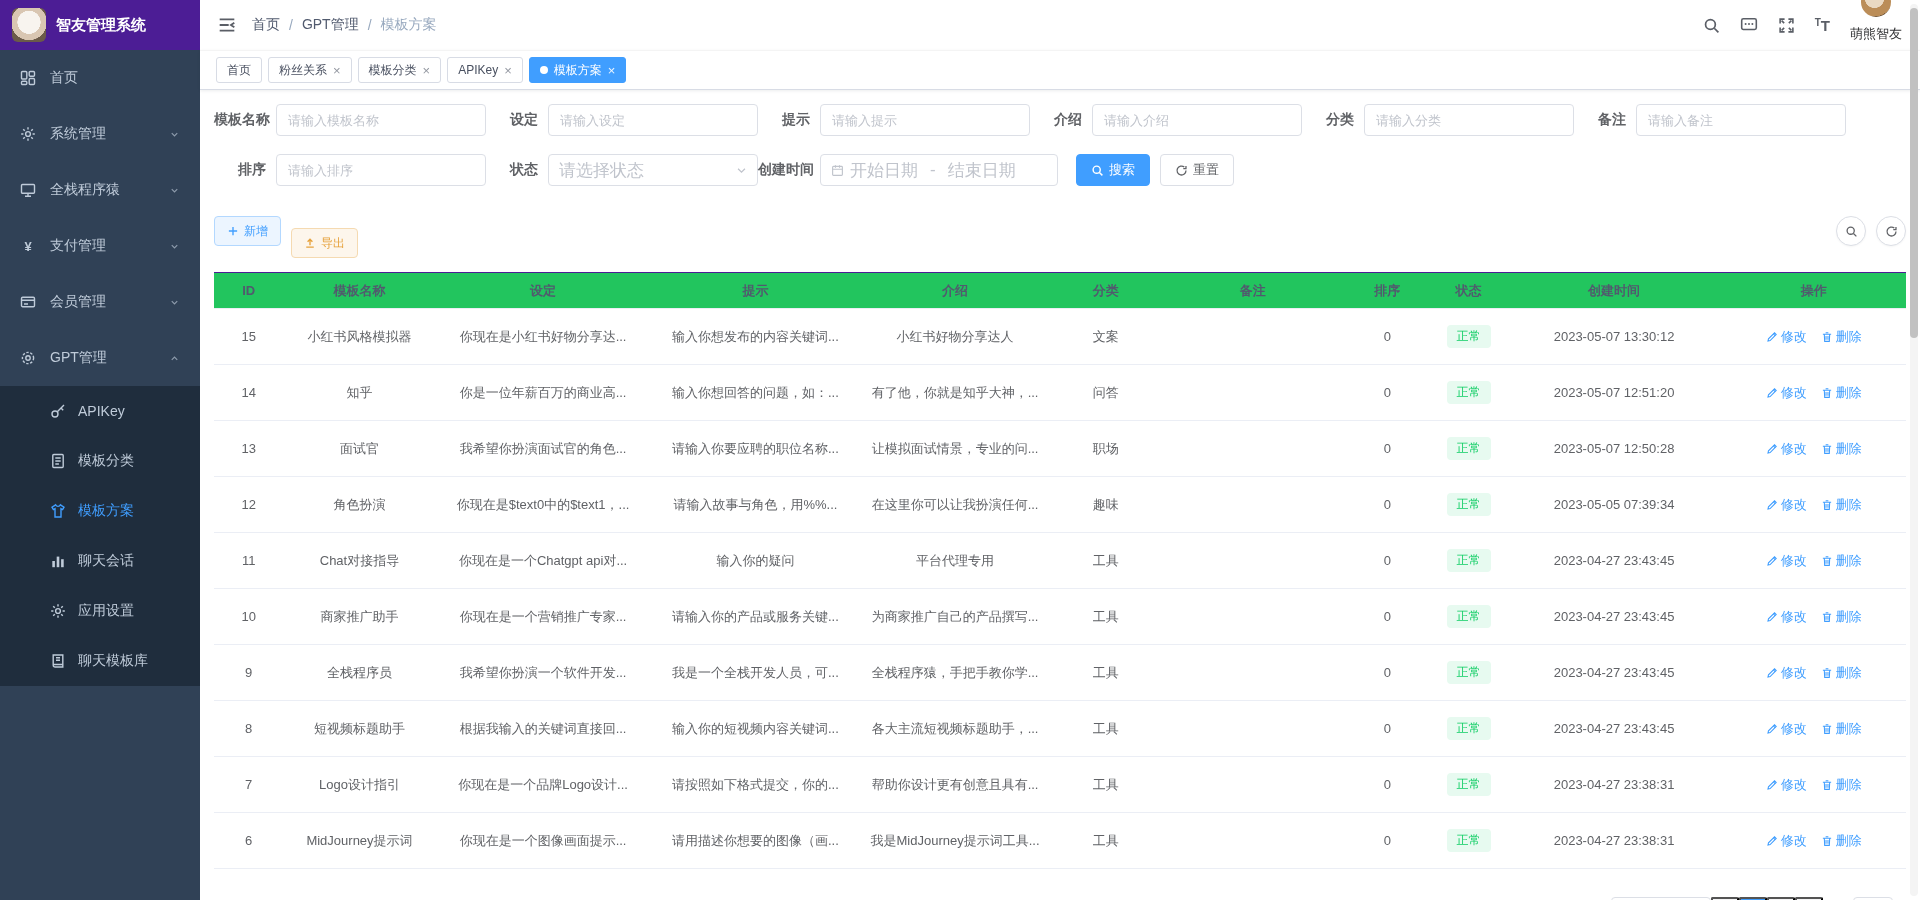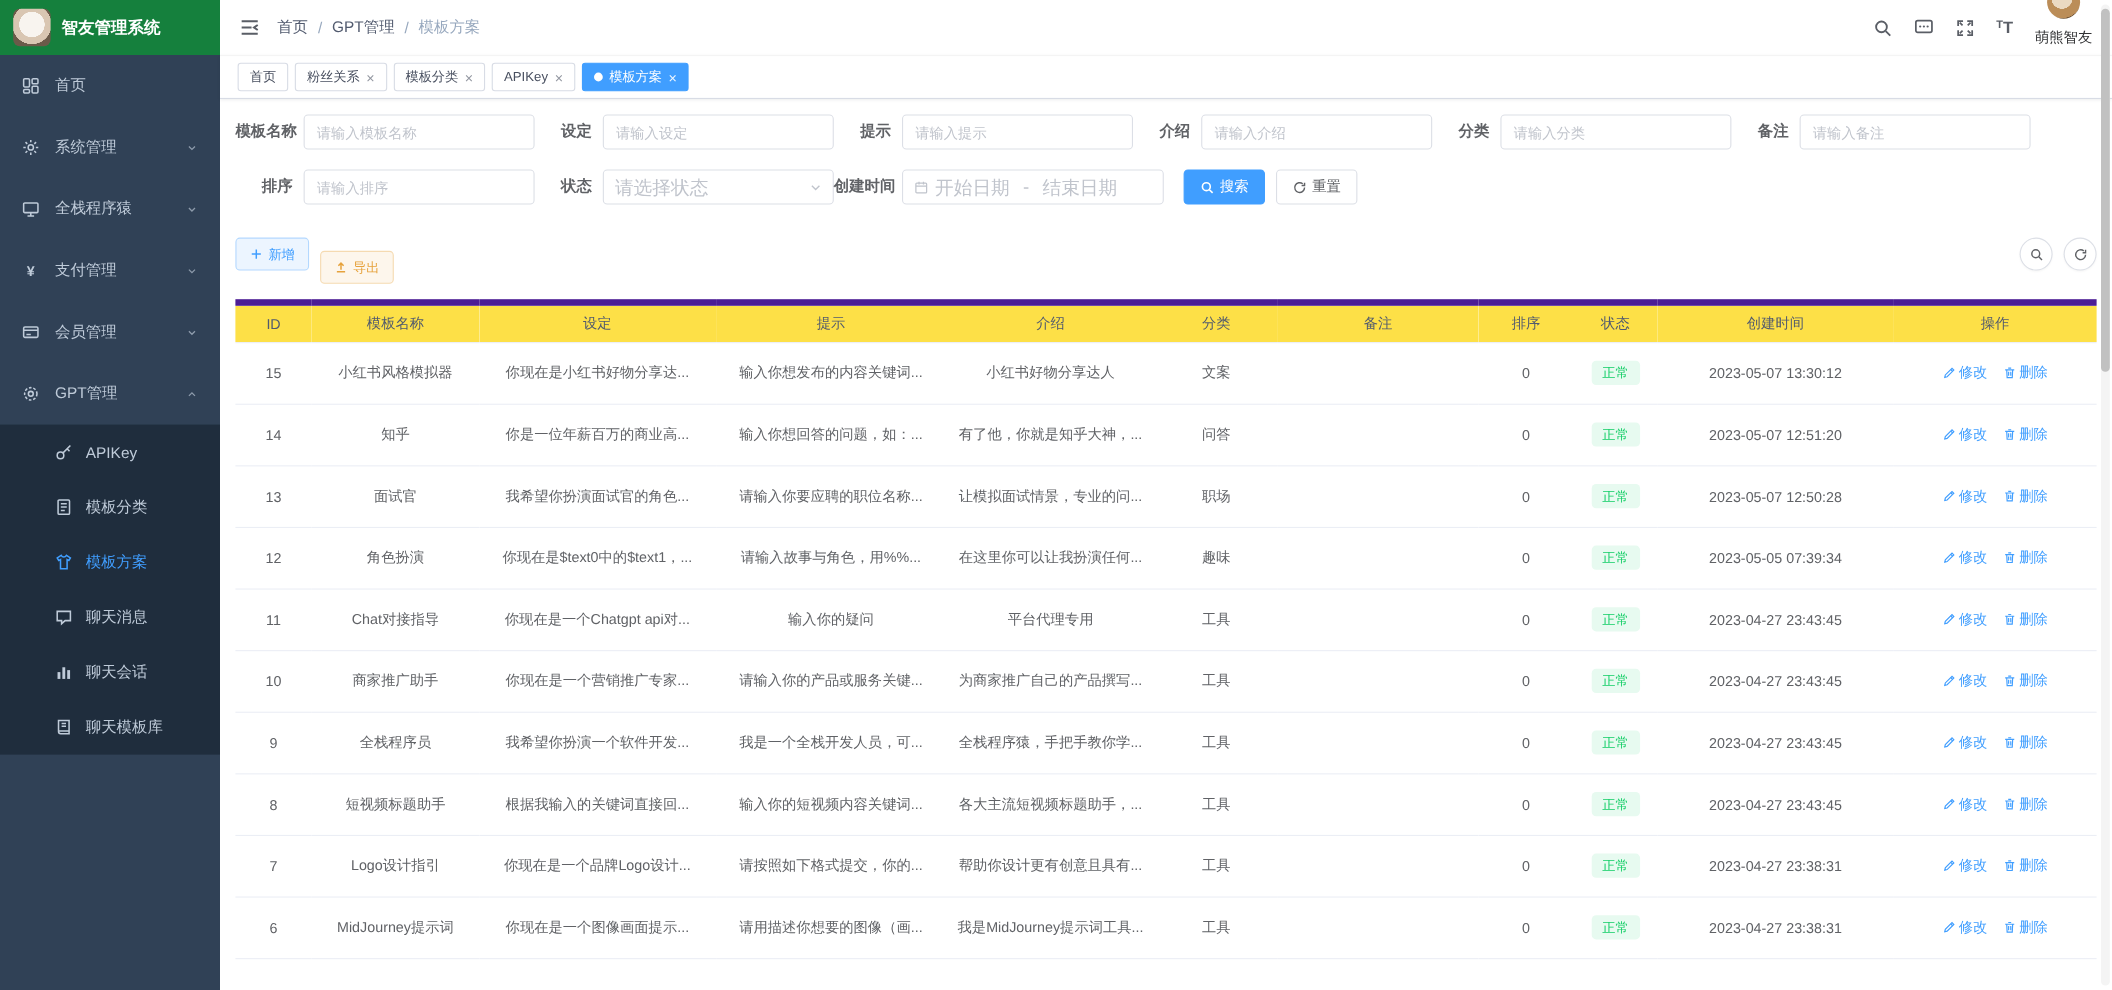--- a/index.html
+++ b/index.html
@@ -6,21 +6,21 @@
   html,body { margin:0; padding:0; }
   body {
     width:1920px; height:900px; overflow:hidden;
     font-family:"Liberation Sans","DejaVu Sans",sans-serif;
     background:#fff; color:#303133;
   }
   .app { display:flex; width:1920px; height:900px; position:relative; }
 
   
   .sidebar { width:200px; min-width:200px; background:#304156; color:#bfcbd9; height:100%; overflow:hidden; }
-  .logo { height:50px; display:flex; align-items:center; gap:10px; padding:0 12px; background:#15803d; }
+  .logo { height:50px; display:flex; align-items:center; gap:10px; padding:0 12px; background:#4c1d95; }
   .logo-avatar { width:34px; height:34px; border-radius:6px; flex:none;
     background: radial-gradient(circle at 50% 42%, #f8f4ef 0 44%, #d9c6b2 45% 68%, #6b5a49 69%); }
   .logo-title { color:#fff; font-weight:700; font-size:15px; white-space:nowrap; }
   .menu { font-size:14px; }
   .menu-item { height:56px; display:flex; align-items:center; padding:0 20px; cursor:pointer; color:#bfcbd9; }
   .mi-label { flex:1; margin-left:14px; white-space:nowrap; }
   .ic { display:inline-flex; align-items:center; justify-content:center; }
   .ic svg { display:block; }
   .arrow { margin-left:auto; opacity:.65; }
   .submenu { background:#1f2d3d; }
@@ -80,22 +80,22 @@
 
   .toolbar { display:flex; align-items:center; margin:14px 0 0;justify-content:flex-end; }
   .btn-mini { height:30px; font-size:12px; padding:0 12px; border-radius:4px; display:inline-flex; align-items:center; gap:5px; cursor:pointer; }
   .btn-add { background:#ecf5ff; border:1px solid #b3d8ff; color:#409eff; }
   .btn-export { background:#fdf6ec; border:1px solid #f5dab1; color:#e6a23c; margin-left:10px;margin-top:24px; }
   .toolbar-right { margin-left:auto; display:flex; gap:10px; }
   .circle-btn { width:30px; height:30px; border-radius:50%; border:1px solid #dcdfe6; background:#fff; color:#606266;
     display:flex; align-items:center; justify-content:center; cursor:pointer; box-shadow:0 1px 2px rgba(0,0,0,.04); }
 
   table { width:100%; border-collapse:collapse; table-layout:fixed; margin-top:14px; }
-  thead th { height:36px; font-size:13px; color:#515a6e; font-weight:400; text-align:center;
-    border-bottom:1px solid #ebeef5; border-top:6px solid #4c1d95; background:#fde047; white-space:nowrap; overflow:hidden; }
+  thead th { height:36px; font-size:13px; color:#515a6e; font-weight:700; text-align:center;
+    border-bottom:1px solid #ebeef5; border-top:1px solid #4c1d95; background:#22c55e; white-space:nowrap; overflow:hidden; }
   tbody td { height:56px; border-bottom:1px solid #ebeef5; font-size:13px; color:#606266; text-align:center;
     overflow:hidden; white-space:nowrap; text-overflow:ellipsis; padding:0 6px; }
   .badge { display:inline-block; padding:4px 10px; border-radius:4px; background:#e7faf0; color:#13ce66; font-size:12px; line-height:1.2; }
   .op-link { color:#409eff; text-decoration:none; display:inline-flex; align-items:center; gap:3px; margin:0 7px; cursor:pointer; font-size:13px; }
 
   .pagination { display:flex; align-items:flex-end; justify-content:flex-end; margin-top:24px; font-size:13px; color:#606266; height:32px; }
   .pg-total { color:#606266; }
   .size-box { width:100px; height:28px; border:1px solid #dcdfe6; border-radius:4px; display:flex; align-items:center;
     padding:0 8px; color:#606266; cursor:pointer; gap:4px; }
   .size-box .ph { flex:1; font-size:12px; }
@@ -224,34 +224,35 @@
             <span class="ic">
               <svg width="16" height="16" viewBox="0 0 16 16" fill="none" stroke="currentColor" stroke-width="1.4">
                 <path d="M5.6 1.8L2 4.2l1.4 2.4L5 5.7V14h6V5.7l1.6.9L14 4.2l-3.6-2.4c-.5 1-1.4 1.6-2.4 1.6s-1.9-.6-2.4-1.6z"></path>
               </svg>
             </span>
             <span class="mi-label">模板方案</span>
           </div>
           <div class="sub-item">
             <span class="ic">
               <svg width="16" height="16" viewBox="0 0 16 16" fill="none" stroke="currentColor" stroke-width="1.4">
-                <path d="M2 2.8h12v8.4H9.2L6 14v-2.8H2z"></path>
-              </svg>
-            </span>
-            <span class="mi-label">聊天消息</span>
-          </div>
-          <div class="sub-item">
-            <span class="ic">
-              <svg width="16" height="16" viewBox="0 0 16 16" fill="none" stroke="currentColor" stroke-width="1.4">
                 <rect x="2.3" y="8" width="2.6" height="6.2" fill="currentColor" stroke="none"></rect>
                 <rect x="6.7" y="3.6" width="2.6" height="10.6" fill="currentColor" stroke="none"></rect>
                 <rect x="11.1" y="6.2" width="2.6" height="8" fill="currentColor" stroke="none"></rect>
               </svg>
             </span>
             <span class="mi-label">聊天会话</span>
+          </div>
+          <div class="sub-item">
+            <span class="ic">
+              <svg width="16" height="16" viewBox="0 0 16 16" fill="none" stroke="currentColor" stroke-width="1.4">
+                <circle cx="8" cy="8" r="2.4"></circle>
+                <path d="M8 1.2v2.2M8 12.6v2.2M1.2 8h2.2M12.6 8h2.2M3.2 3.2l1.6 1.6M11.2 11.2l1.6 1.6M12.8 3.2l-1.6 1.6M4.8 11.2l-1.6 1.6"></path>
+              </svg>
+            </span>
+            <span class="mi-label">应用设置</span>
           </div>
           <div class="sub-item">
             <span class="ic">
               <svg width="16" height="16" viewBox="0 0 16 16" fill="none" stroke="currentColor" stroke-width="1.4">
                 <path d="M3.2 2h9.6v12H5.2a2 2 0 0 1-2-2V2z"></path>
                 <path d="M3.2 11.5h9.6M6 4.8h4M6 7.2h4"></path>
               </svg>
             </span>
             <span class="mi-label">聊天模板库</span>
           </div>

